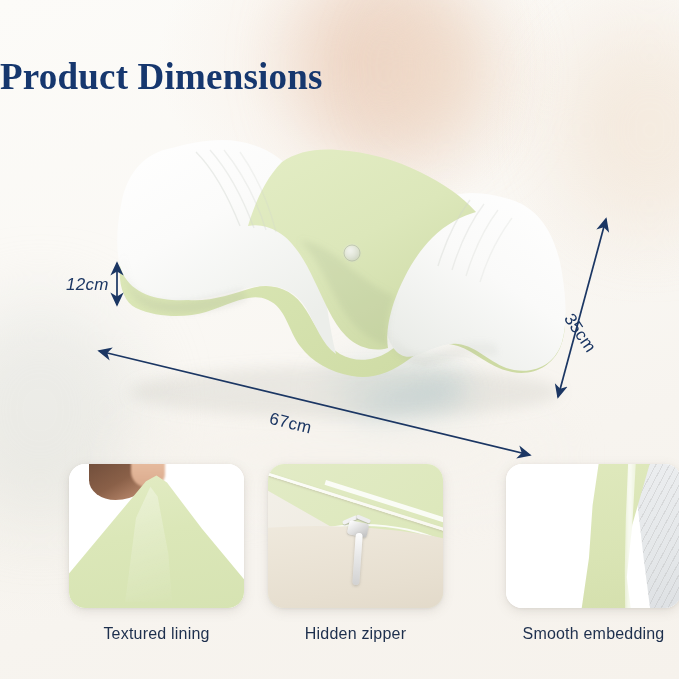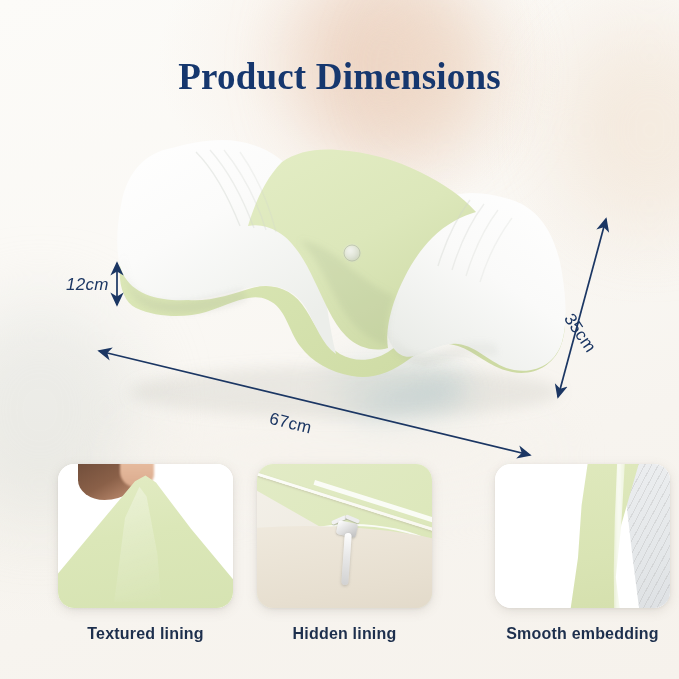--- a/index.html
+++ b/index.html
@@ -67,21 +67,20 @@
     filter: blur(26px);
     border-radius: 50%;
   }
 
   
   .title {
     position: absolute;
     left: 0;
     top: 55px;
     width: 679px;
-    text-align: center;
     font-family: "Liberation Serif", serif;
     font-weight: bold;
     font-size: 37px;
     letter-spacing: 0.2px;
     color: #16376e;
     z-index: 6;
   }
 
   
   .pillow-stage {
@@ -117,26 +116,25 @@
   }
   .label-67 {
     left: 272px; top: 409px;
     transform: rotate(13.5deg);
     transform-origin: left top;
   }
 
   
   .cards {
     position: absolute;
-    left: 5px;
+    left: 16px;
     top: 464px;
     width: 540px;
     height: 200px;
     z-index: 6;
-    font-weight: bold;
   }
   .card {
     position: absolute;
     top: 0;
     width: 175px;
   }
   .card-1 { left: 53px; }
   .card-2 { left: 252px; }
   .card-3 { left: 451px; margin-left: 39px; }
 
@@ -456,21 +454,21 @@
         <div class="t2-cream-upper"></div>
         <div class="t2-lower-edge"></div>
         <div class="t2-cream-lower"></div>
         <div class="t2-zip-tape"></div>
         <div class="t2-seam"></div>
         <div class="t2-zip-wing1"></div>
         <div class="t2-zip-wing2"></div>
         <div class="t2-zip-slider"></div>
         <div class="t2-zip-pull"></div>
       </div>
-      <div class="card-caption">Hidden lining</div>
+      <div class="card-caption">Hidden zipper</div>
     </div>
 
     <div class="card card-3">
       <div class="card-thumb">
         <div class="t3-white"></div>
         <div class="t3-grey"></div>
         <div class="t3-green"></div>
         <div class="t3-edge"></div>
       </div>
       <div class="card-caption">Smooth embedding</div>

